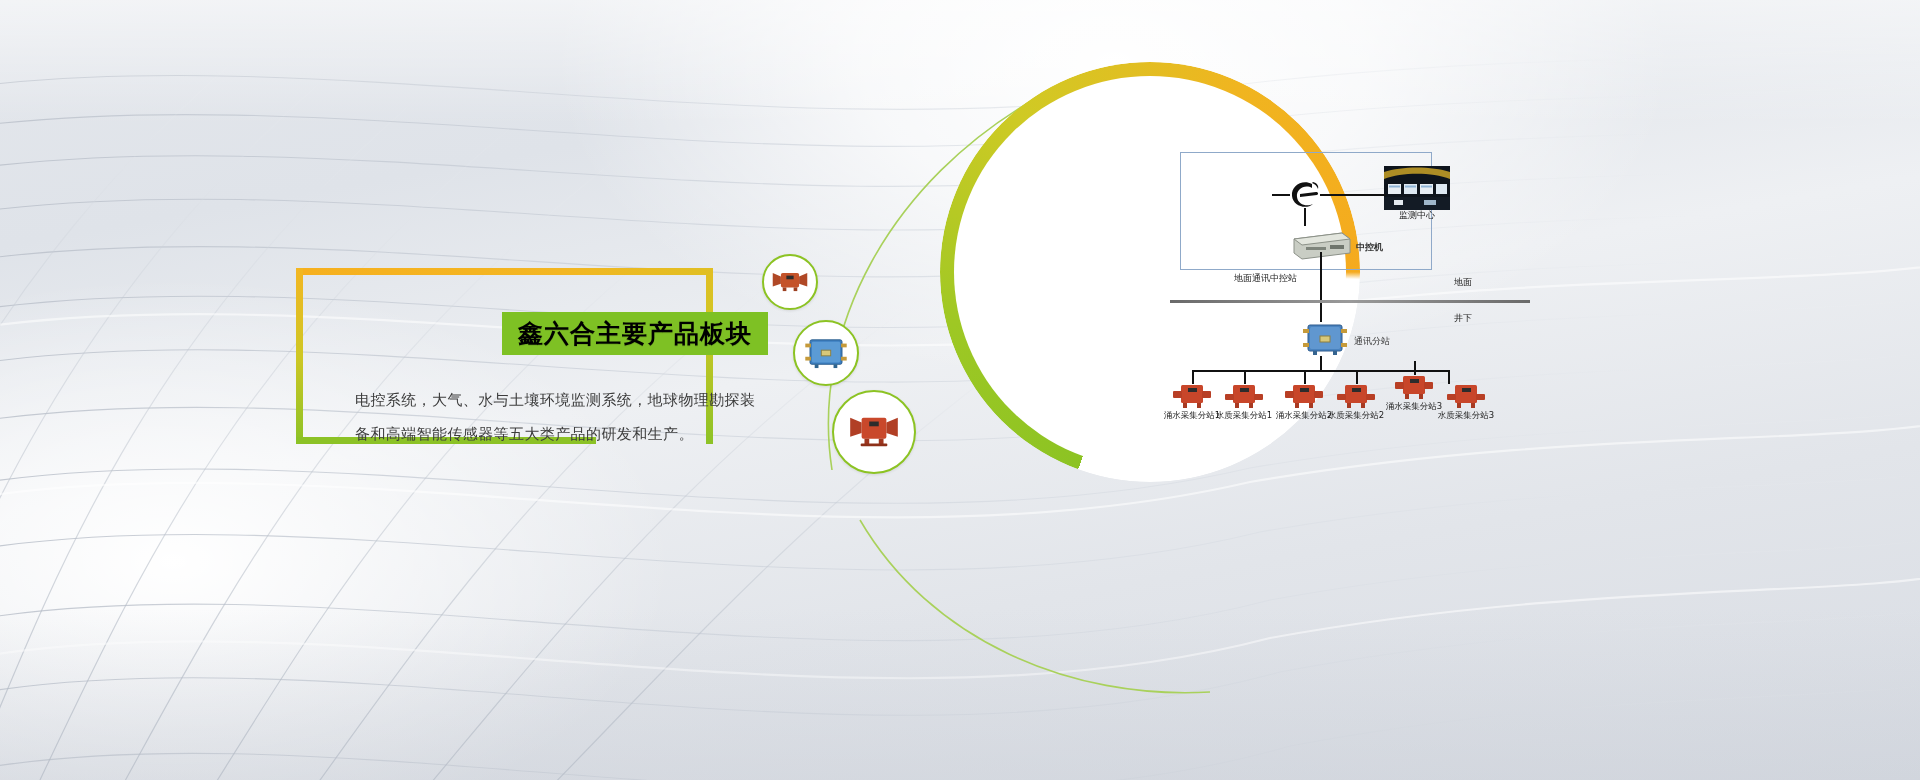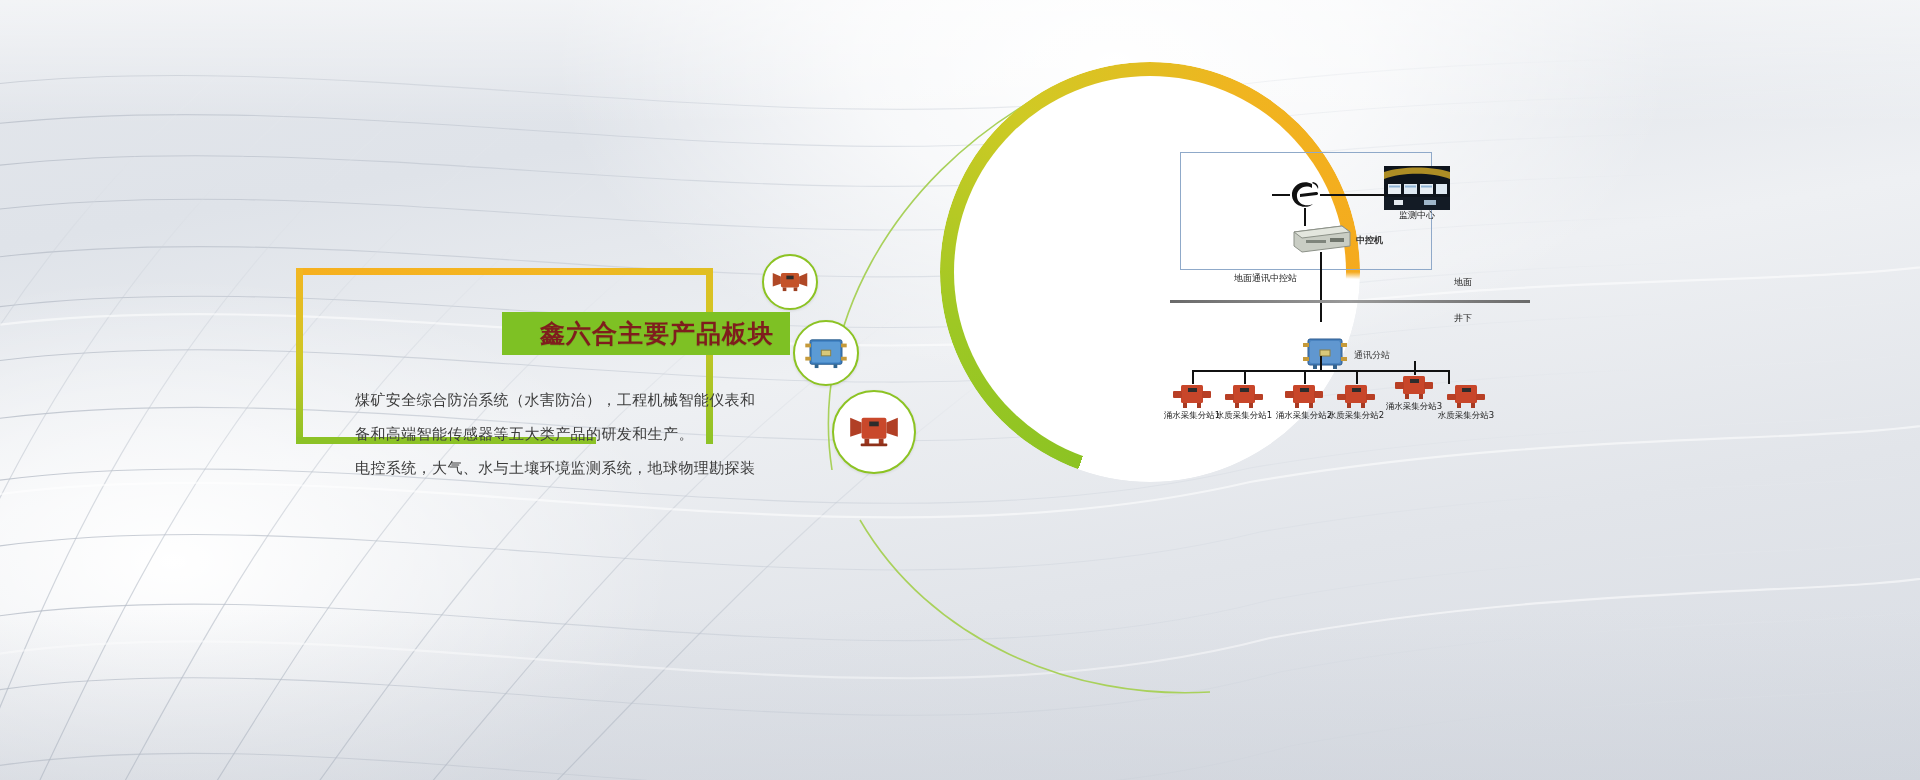--- a/index.html
+++ b/index.html
@@ -49,24 +49,23 @@
     position:absolute; left:296px; top:437px; width:300px; height:7px;
     background:linear-gradient(90deg,#8cc226 0%,#8cc226 100%);
   }
 
   #title-banner {
     position:absolute; left:502px; top:312px; height:43px; padding:0 16px 0 16px;
     background:#7ec124;
     display:flex; align-items:center; justify-content:center;
   }
   #title-banner .t {
-    font-size:25px; font-weight:bold; color:#7f1d1d; letter-spacing:1px;
+    font-size:25px; font-weight:bold; color:#000000; letter-spacing:1px;
     white-space:nowrap; line-height:1;
     text-shadow:0 1px 0 rgba(0,0,0,0.10);
-    margin-left:22px;
   }
 
   #body-copy {
     position:absolute; left:355px; top:383px; width:360px;
   }
   #body-copy p {
     font-size:15px; color:#3c3c3c; line-height:34px;
     white-space:nowrap; letter-spacing:0.4px;
   }
 
@@ -115,23 +114,23 @@
     background:linear-gradient(90deg,#6a6a6a,#9a9a9a,#6a6a6a);
   }
 
   
   #pc { left:22px; top:10px; width:86px; height:74px; }
   
   #mwall { left:222px; top:14px; width:66px; height:52px; }
   
   #eglobe { left:126px; top:26px; width:34px; height:34px; }
   
-  #ctrl { left:128px; top:72px; width:62px; height:30px;font-weight:bold; }
-  
-  #comm { left:140px; top:184px; width:46px; height:34px; }
+  #ctrl { left:128px; top:79px; width:62px; height:30px;font-weight:bold; }
+  
+  #comm { left:140px; top:170px; width:46px; height:34px; }
 
   .node { position:absolute; width:40px; height:34px; }
   .node .cap2 {
     position:absolute; top:36px; left:50%; transform:translateX(-50%);
     white-space:nowrap; font-size:8.5px; color:#1a1a1a;
   }
 </style>
 </head>
 <body>
 
@@ -190,23 +189,22 @@
 
   <div id="frame"></div>
   <div id="frame-bottom-left"></div>
   <div id="frame-bottom"></div>
 
   <div id="title-banner">
     <span class="t">鑫六合主要产品板块</span>
   </div>
 
   <div id="body-copy">
-    <p>煤矿安全综合防治系统（水害防治），工程机械智能仪表和</p>
+    <p>电控系统，大气、水与土壤环境监测系统，地球物理勘探装</p>
     <p>备和高端智能传感器等五大类产品的研发和生产。</p>
-    <p>电控系统，大气、水与土壤环境监测系统，地球物理勘探装</p>
   </div>
 </div>
 
 <div id="right-block">
 
   <svg style="position:absolute;left:0;top:0;width:1180px;height:780px;" viewBox="0 0 1180 780">
     <path d="M300,96 C150,180 70,330 92,470" stroke="#a9d15b" stroke-width="1.6" fill="none"></path>
     <path d="M120,520 C190,640 330,700 470,692" stroke="#a9d15b" stroke-width="1.6" fill="none"></path>
   </svg>
 

